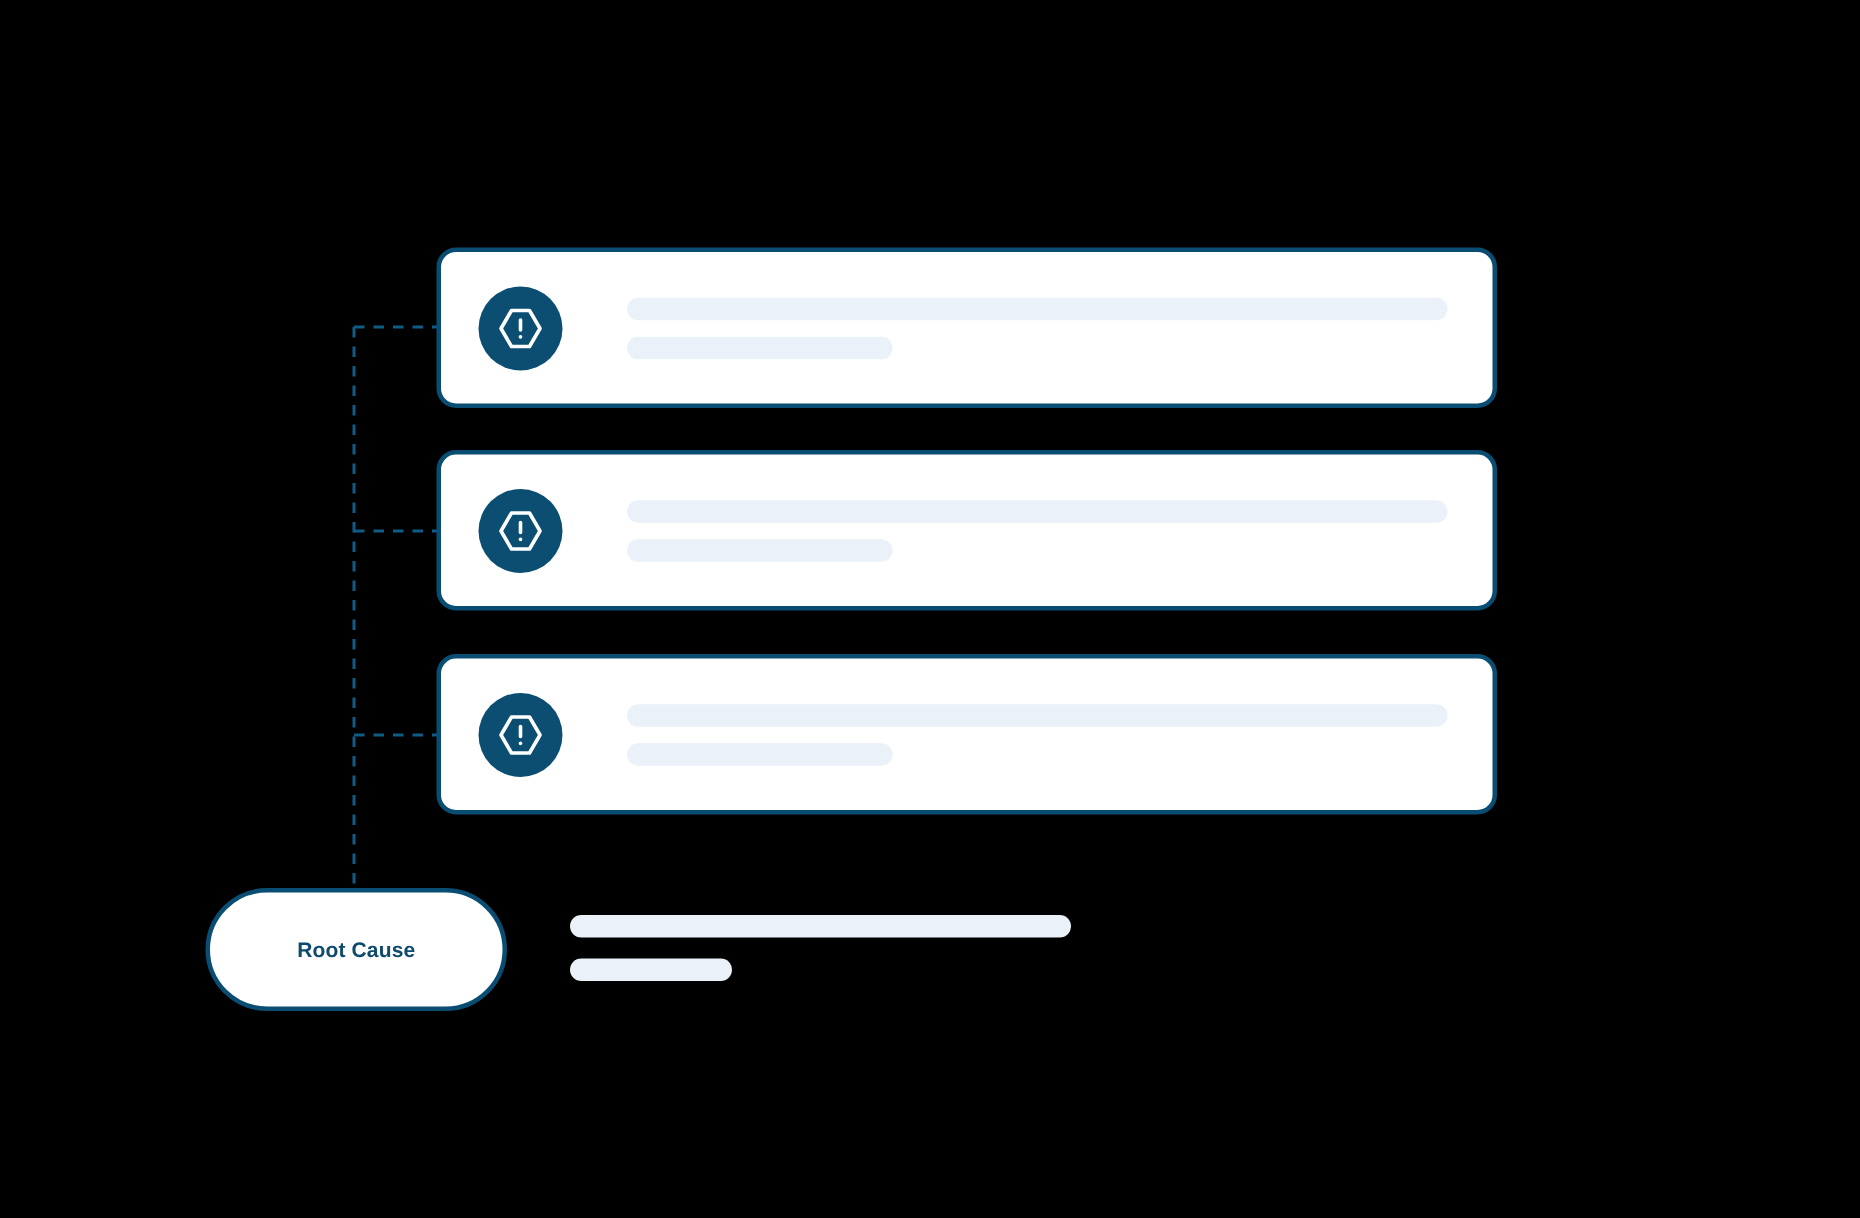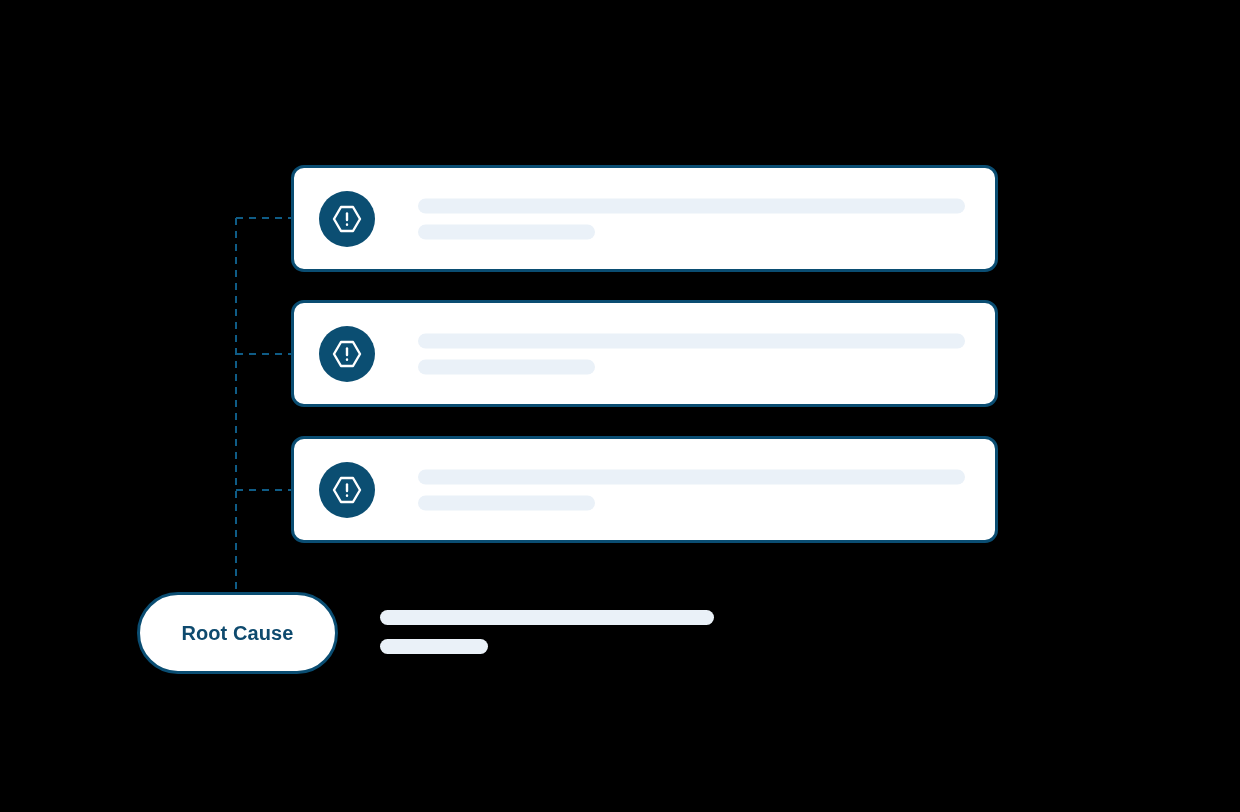--- a/index.html
+++ b/index.html
@@ -88,21 +88,21 @@
     height: 82px;
     box-sizing: border-box;
     background: #ffffff;
     border: 3px solid #0a4d72;
     border-radius: 41px;
     display: flex;
     align-items: center;
     justify-content: center;
   }
   .root-pill-label {
-    font-size: 20px;
+    font-size: 14px;
     font-weight: bold;
     color: #0e4a6e;
     letter-spacing: 0.1px;
     white-space: nowrap;
   }
 
   
   .summary-lines {
     position: absolute;
     left: 380px;

